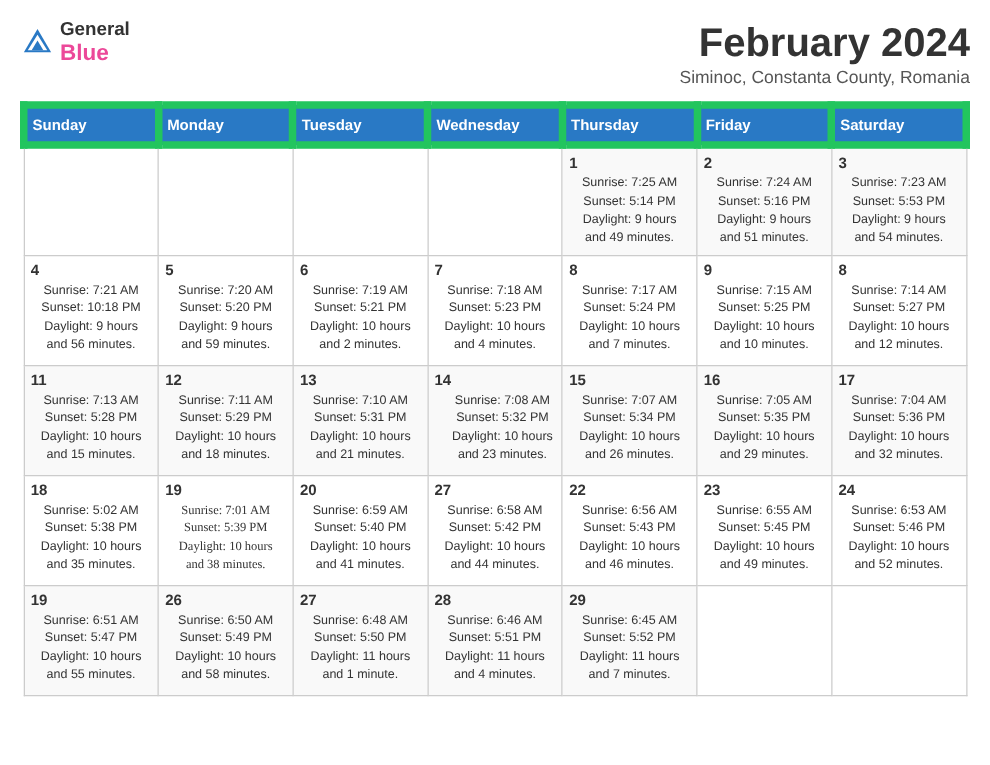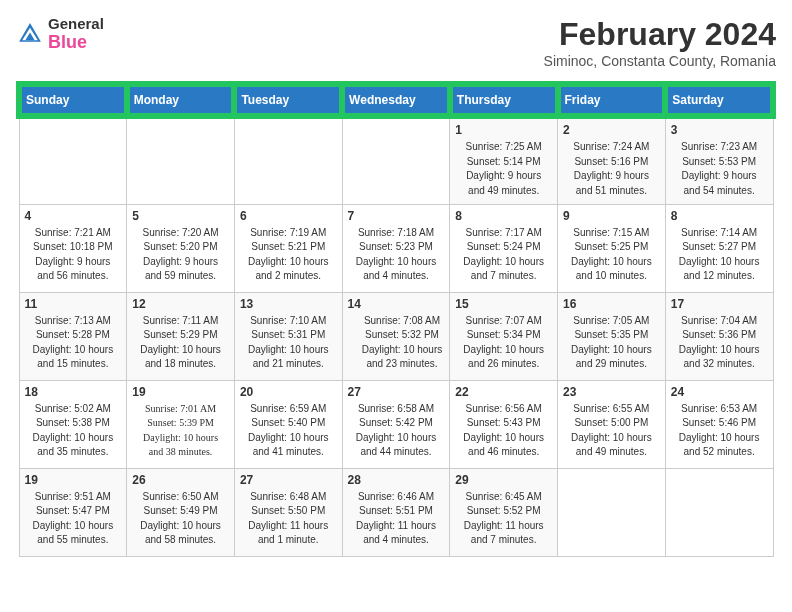--- a/index.html
+++ b/index.html
@@ -290,36 +290,36 @@
         <td>
           <div class="day-num">22</div>
           <div class="day-info" style="white-space: pre-line;">Sunrise: 6:56 AM
 Sunset: 5:43 PM
 Daylight: 10 hours
 and 46 minutes.</div>
         </td>
         <td>
           <div class="day-num">23</div>
           <div class="day-info" style="white-space: pre-line;">Sunrise: 6:55 AM
-Sunset: 5:00 PM
+Sunset: 5:45 PM
 Daylight: 10 hours
 and 49 minutes.</div>
         </td>
         <td>
           <div class="day-num">24</div>
           <div class="day-info" style="white-space: pre-line;">Sunrise: 6:53 AM
 Sunset: 5:46 PM
 Daylight: 10 hours
 and 52 minutes.</div>
         </td>
       </tr>
       <tr>
         <td>
           <div class="day-num">19</div>
-          <div class="day-info" style="white-space: pre-line;">Sunrise: 9:51 AM
+          <div class="day-info" style="white-space: pre-line;">Sunrise: 6:51 AM
 Sunset: 5:47 PM
 Daylight: 10 hours
 and 55 minutes.</div>
         </td>
         <td>
           <div class="day-num">26</div>
           <div class="day-info" style="white-space: pre-line;">Sunrise: 6:50 AM
 Sunset: 5:49 PM
 Daylight: 10 hours
 and 58 minutes.</div>

